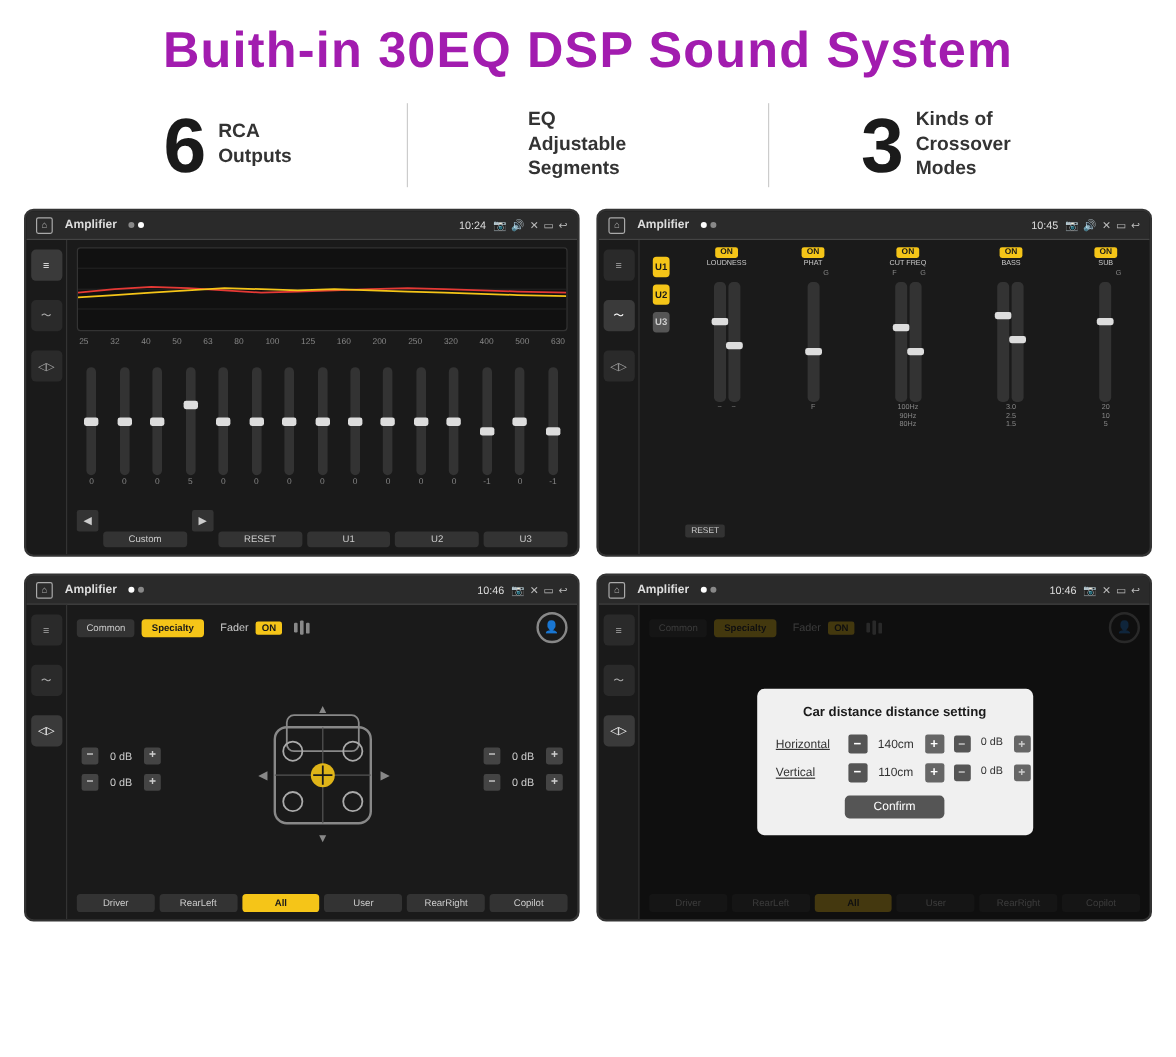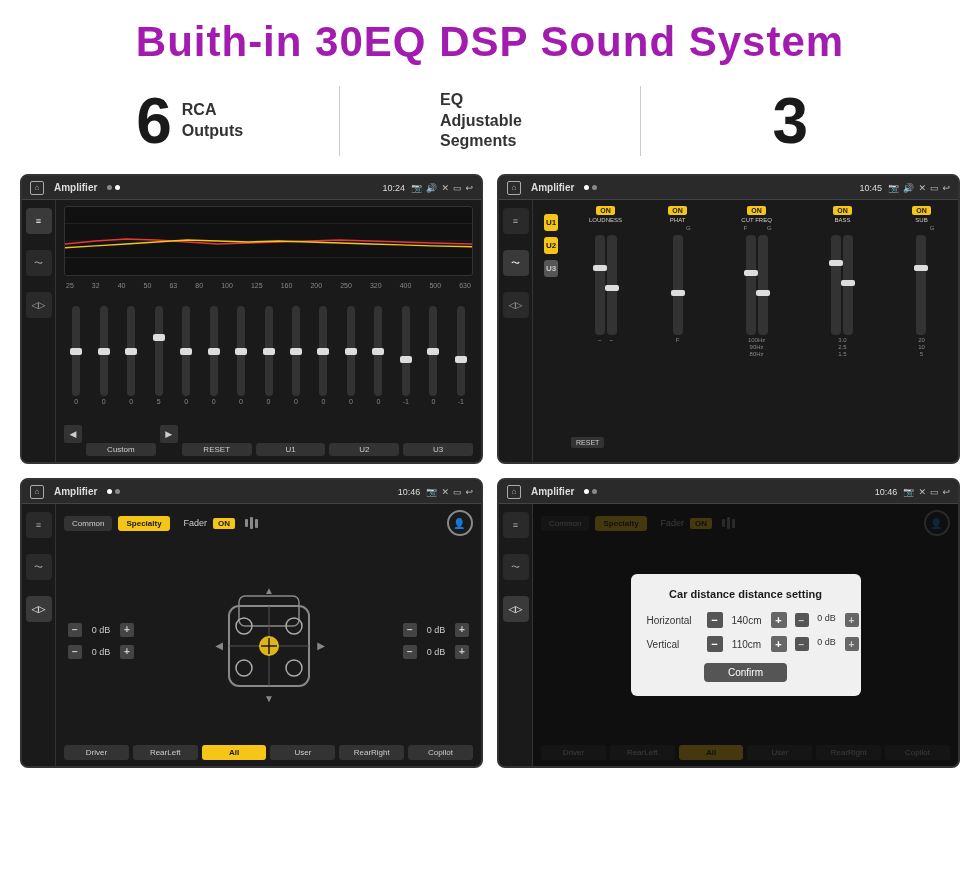--- a/index.html
+++ b/index.html
@@ -382,20 +382,21 @@
     .dialog-row {
       display: flex;
       align-items: center;
       justify-content: space-between;
       margin-bottom: 8px;
     }
     .dialog-label {
       font-size: 10px;
       color: #333;
       min-width: 60px;
+      text-decoration: underline;
     }
     .dialog-ctrl {
       display: flex;
       align-items: center;
       gap: 4px;
     }
     .d-minus, .d-plus {
       width: 16px;
       height: 16px;
       background: #555;
@@ -434,20 +435,22 @@
 Outputs</span>
   </div>
   <div class="stat-divider"></div>
   <div class="stat-item">
     <span class="stat-text" style="white-space:pre-line">EQ Adjustable
 Segments</span>
   </div>
   <div class="stat-divider"></div>
   <div class="stat-item">
     <span class="stat-number">3</span>
+    <span class="stat-text" style="white-space:pre-line">Kinds of
+Crossover Modes</span>
   </div>
 </div>
 
 <div class="screens-grid">
 
   <div class="screen">
     <div class="screen-topbar">
       <div class="topbar-home">⌂</div>
       <span class="topbar-title">Amplifier</span>
       <div class="topbar-dots">

